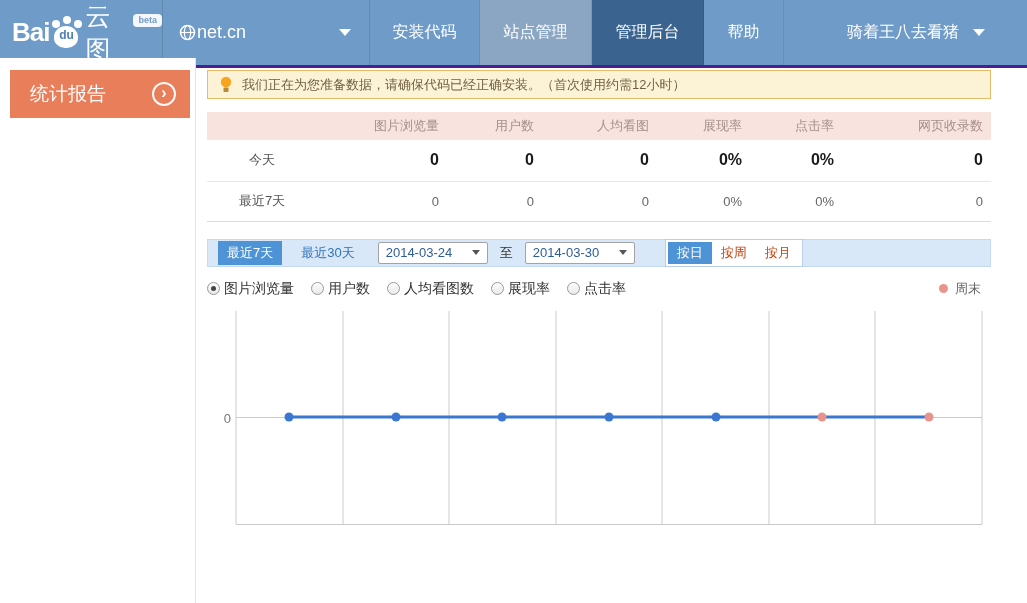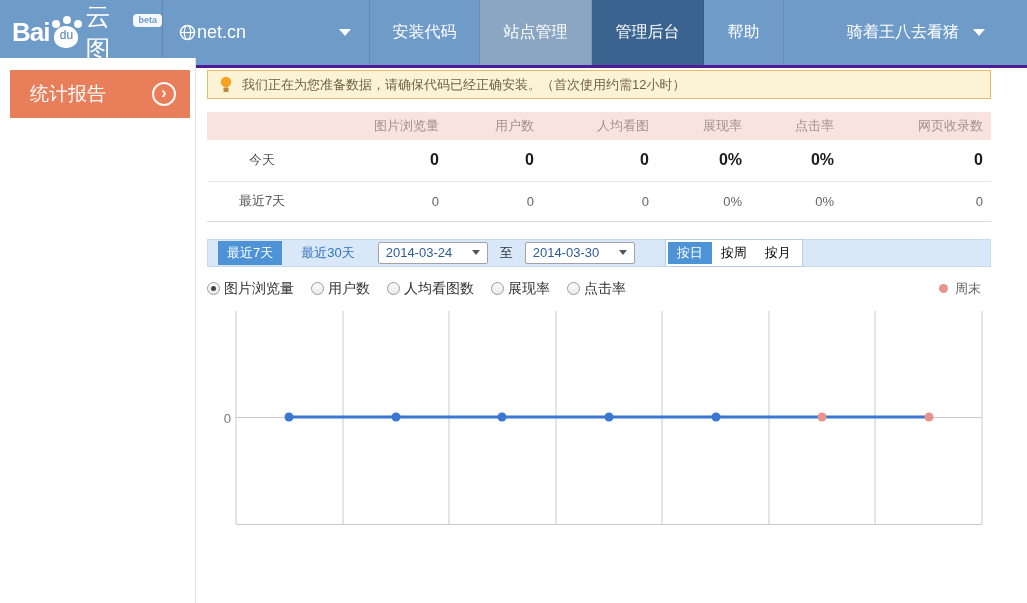--- a/index.html
+++ b/index.html
@@ -9,21 +9,21 @@
 
   
   .header { position:absolute; left:0; top:0; width:1027px; height:68px;
     background:#6f9bc8; border-bottom:3px solid #4c1d95; display:flex; align-items:stretch; color:#fff;justify-content:space-between; }
   .logo { width:162px; flex:none; display:flex; align-items:center; padding-left:12px; cursor:pointer; }
   .logo-bai { font-size:26px; font-weight:bold; letter-spacing:-1px; }
   .paw { position:relative; width:34px; height:34px; flex:none; margin:0 1px; }
   .paw-pad { position:absolute; left:4px; top:10px; width:24px; height:22px; background:#fff; border-radius:50% 50% 46% 46%; }
   .toe { position:absolute; width:8px; height:8px; background:#fff; border-radius:50%; }
   .t1 { left:2px; top:4px; } .t2 { left:13px; top:0px; } .t3 { left:24px; top:4px; }
-  .paw-du { position:absolute; left:4px; top:12px; width:24px; text-align:center; color:#4e81b8; font-size:12px; font-weight:normal; }
+  .paw-du { position:absolute; left:4px; top:12px; width:24px; text-align:center; color:#4e81b8; font-size:12px; font-weight:bold; }
   .logo-suffix { font-size:25px; }
   .beta-badge { position:relative; top:-12px; margin-left:2px; background:rgba(255,255,255,0.92);
     color:#6f9bc8; font-size:9px; font-weight:bold; padding:1px 5px 2px; border-radius:4px; }
 
   .site-selector { width:208px; flex:none; display:flex; align-items:center; gap:1px; padding-left:16px;
     border-left:1px solid rgba(0,0,0,0.12); border-right:1px solid rgba(0,0,0,0.12); cursor:pointer; }
   .site-name { font-size:18px; }
   .site-selector .caret-down { margin-left:auto; margin-right:18px; }
   .caret-down { width:0; height:0; border-left:6px solid transparent; border-right:6px solid transparent; border-top:7px solid #fff; }
 
@@ -68,21 +68,21 @@
     display:flex; align-items:center; padding:0 10px; font-size:13px; }
   .quick-range { padding:3px 9px; color:#3273ba; cursor:pointer; }
   .quick-range.active { background:#4e93d5; color:#fff; }
   .quick-range + .quick-range { margin-left:10px; }
   .date-select { margin-left:14px; width:110px; height:22px; background:#fff; border:1px solid #a3a3a3; border-radius:2px;
     display:flex; align-items:center; justify-content:space-between; padding:4px 7px; color:#2c5d9b; cursor:pointer; }
   .select-caret { width:0; height:0; border-left:4px solid transparent; border-right:4px solid transparent; border-top:5px solid #555; }
   .to-label { margin-left:12px; color:#333; }
   .to-label + .date-select { margin-left:12px; }
   .granularity { margin-left:30px; background:#fff; border:1px solid #b9cfe8; display:flex; padding:2px; }
-  .gran-item { padding:2px 9px; color:#000000; cursor:pointer; }
+  .gran-item { padding:2px 9px; color:#c2410c; cursor:pointer; }
   .gran-item.active { background:#4e93d5; color:#fff; }
 
   
   .metrics-row { margin-top:13px; display:flex; align-items:center; }
   .metric { display:flex; align-items:center; gap:4px; margin-right:17px; cursor:pointer; }
   .radio { width:13px; height:13px; border:1px solid #9a9a9a; border-radius:50%;
     background:linear-gradient(#fdfdfd,#e9e9e9); position:relative; flex:none; }
   .radio.checked::after { content:""; position:absolute; left:3px; top:3px; width:5px; height:5px; border-radius:50%; background:#444; }
   .metric-label { font-size:14px; color:#333; }
   .legend { margin-left:auto; display:flex; align-items:center; gap:7px; padding-right:10px; }

